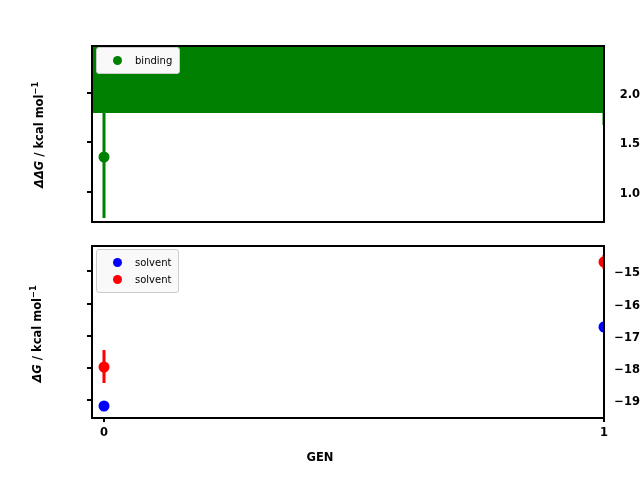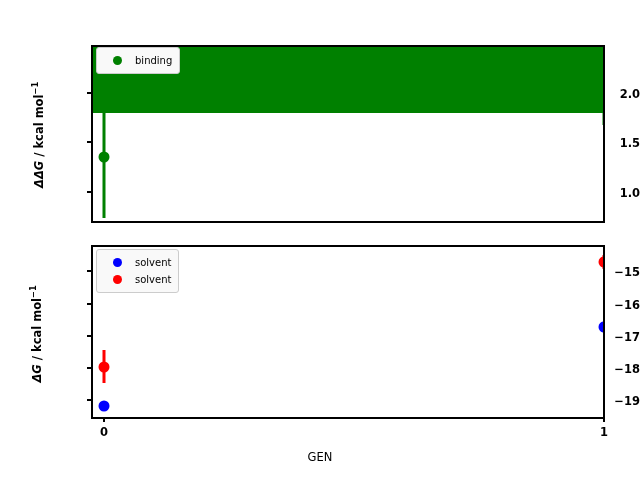--- a/index.html
+++ b/index.html
@@ -97,21 +97,21 @@
     font-weight: bold;
     color: #000000;
     transform-origin: 50% 50%;
     transform: rotate(-90deg);
     white-space: nowrap;
     text-align: center;
   }
   .xlabel {
     position: absolute;
     font-size: 11.5px;
-    font-weight: normal;
+    font-weight: bold;
     color: #000000;
     white-space: nowrap;
     text-align: center;
   }
   .ylabel i, .xlabel i {
     font-style: italic;
   }
   sup { font-size: 0.72em; }
 
   

